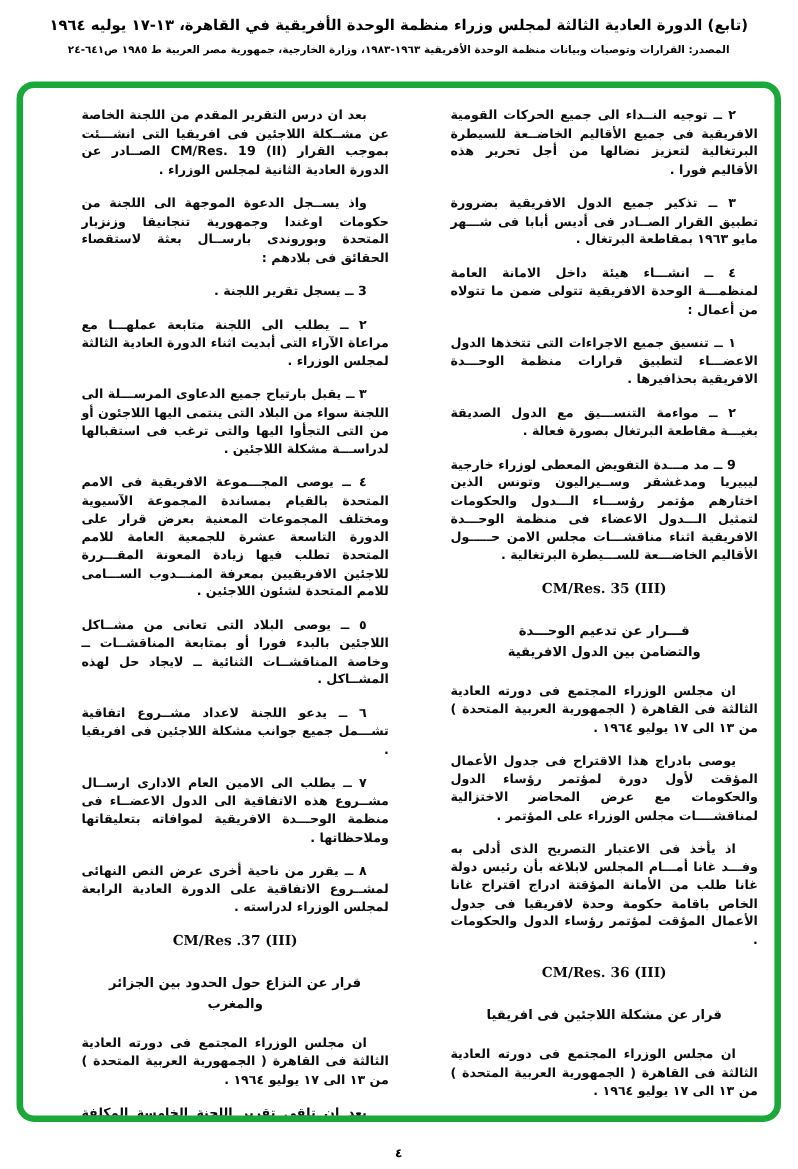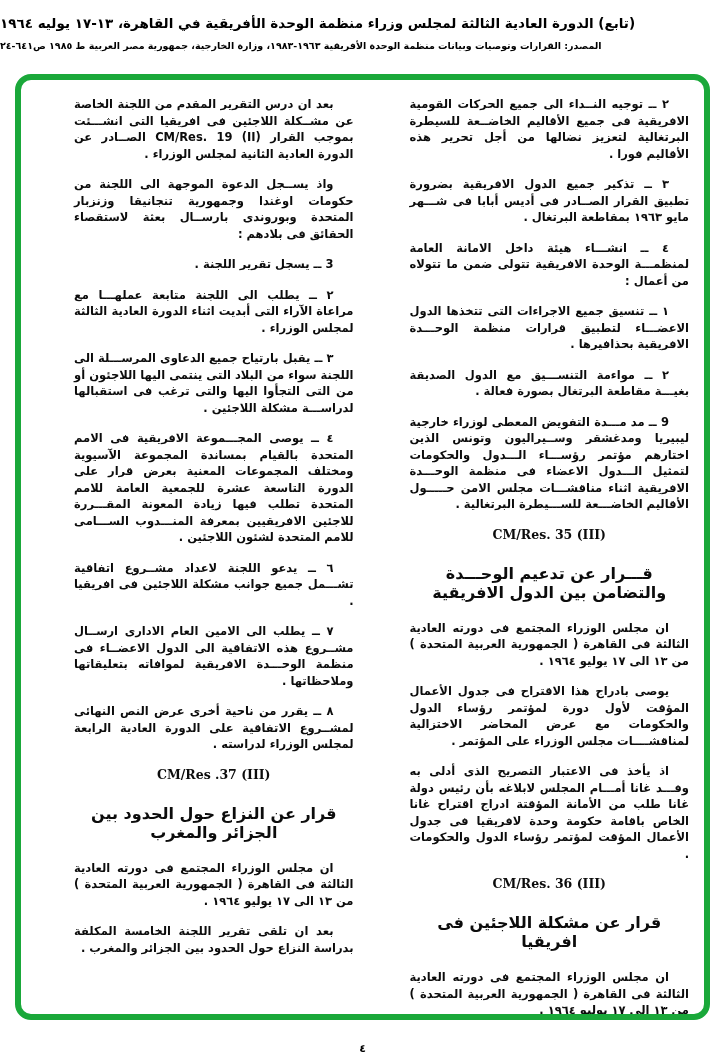--- a/index.html
+++ b/index.html
@@ -3,21 +3,21 @@
 <meta charset="utf-8">
 <style>
   html,body { margin:0; padding:0; }
   body {
     width:725px; height:1063px;
     background:#ffffff;
     font-family:"DejaVu Sans", sans-serif;
     position:relative;
     overflow:hidden;
   }
-  .header { position:absolute; top:0; left:0; width:725px; text-align:left; color:#000; }
+  .header { position:absolute; top:0; left:0; width:725px; text-align:center; color:#000; }
   .header-title {
     margin-top:15px;
     direction:rtl;
     font-size:13.5px; font-weight:bold;
     letter-spacing:0.2px;
   }
   .header-source {
     margin-top:9px;
     direction:rtl;
     font-size:9.5px; font-weight:bold;
@@ -45,21 +45,21 @@
   }
   .para-short { text-align:right; }
   .ref {
     direction:ltr; text-align:center;
     font-family:"DejaVu Serif", serif;
     font-size:12.5px; font-weight:bold; color:#0c0c0c;
     margin:12px 0 22px 0;
   }
   .res-title {
     text-align:center; direction:rtl;
-    font-size:16px; line-height:19px;
+    font-size:12px; line-height:19px;
     font-weight:bold; color:#0c0c0c;
     margin:2px 0 18px 0;
     white-space:pre-line;
   }
   .footer-page {
     position:absolute; bottom:8px; left:0; width:725px;
     text-align:center;
     font-size:11px; font-weight:bold; color:#000;
   }
 </style>
@@ -92,20 +92,21 @@
       <p class="para">ان مجلس الوزراء المجتمع فى دورته العادية الثالثة فى القاهرة ( الجمهورية العربية المتحدة ) من ١٣ الى ١٧ يوليو ١٩٦٤ .</p>
     </div>
 
     <div class="col">
       <p class="para">بعد ان درس التقرير المقدم من اللجنة الخاصة عن مشــكلة اللاجئين فى افريقيا التى انشـــئت بموجب القرار CM/Res. 19 (II) الصــادر عن الدورة العادية الثانية لمجلس الوزراء .</p>
       <p class="para">واذ يســجل الدعوة الموجهة الى اللجنة من حكومات اوغندا وجمهورية تنجانيقا وزنزبار المتحدة وبوروندى بارســال بعثة لاستقصاء الحقائق فى بلادهم :</p>
       <p class="para para-short">3 ــ يسجل تقرير اللجنة .</p>
       <p class="para">٢ ــ يطلب الى اللجنة متابعة عملهـــا مع مراعاة الآراء التى أبديت اثناء الدورة العادية الثالثة لمجلس الوزراء .</p>
       <p class="para">٣ ــ يقبل بارتياح جميع الدعاوى المرســـلة الى اللجنة سواء من البلاد التى ينتمى اليها اللاجئون أو من التى التجأوا اليها والتى ترغب فى استقبالها لدراســـة مشكلة اللاجئين .</p>
       <p class="para">٤ ــ يوصى المجـــموعة الافريقية فى الامم المتحدة بالقيام بمساندة المجموعة الآسيوية ومختلف المجموعات المعنية بعرض قرار على الدورة التاسعة عشرة للجمعية العامة للامم المتحدة تطلب فيها زيادة المعونة المقـــررة للاجئين الافريقيين بمعرفة المنـــدوب الســـامى للامم المتحدة لشئون اللاجئين .</p>
+      <p class="para">٥ ــ يوصى البلاد التى تعانى من مشــاكل اللاجئين بالبدء فورا أو بمتابعة المناقشــات ــ وخاصة المناقشــات الثنائية ــ لايجاد حل لهذه المشــاكل .</p>
       <p class="para">٦ ــ يدعو اللجنة لاعداد مشــروع اتفاقية تشـــمل جميع جوانب مشكلة اللاجئين فى افريقيا .</p>
       <p class="para">٧ ــ يطلب الى الامين العام الادارى ارســال مشــروع هذه الاتفاقية الى الدول الاعضــاء فى منظمة الوحـــدة الافريقية لموافاته بتعليقاتها وملاحظاتها .</p>
       <p class="para">٨ ــ يقرر من ناحية أخرى عرض النص النهائى لمشــروع الاتفاقية على الدورة العادية الرابعة لمجلس الوزراء لدراسته .</p>
       <p class="ref">CM/Res .37 (III)</p>
       <p class="res-title">قرار عن النزاع حول الحدود بين الجزائر والمغرب</p>
       <p class="para">ان مجلس الوزراء المجتمع فى دورته العادية الثالثة فى القاهرة ( الجمهورية العربية المتحدة ) من ١٣ الى ١٧ يوليو ١٩٦٤ .</p>
       <p class="para">بعد ان تلقى تقرير اللجنة الخامسة المكلفة بدراسة النزاع حول الحدود بين الجزائر والمغرب .</p>
     </div>
 
   </div>

